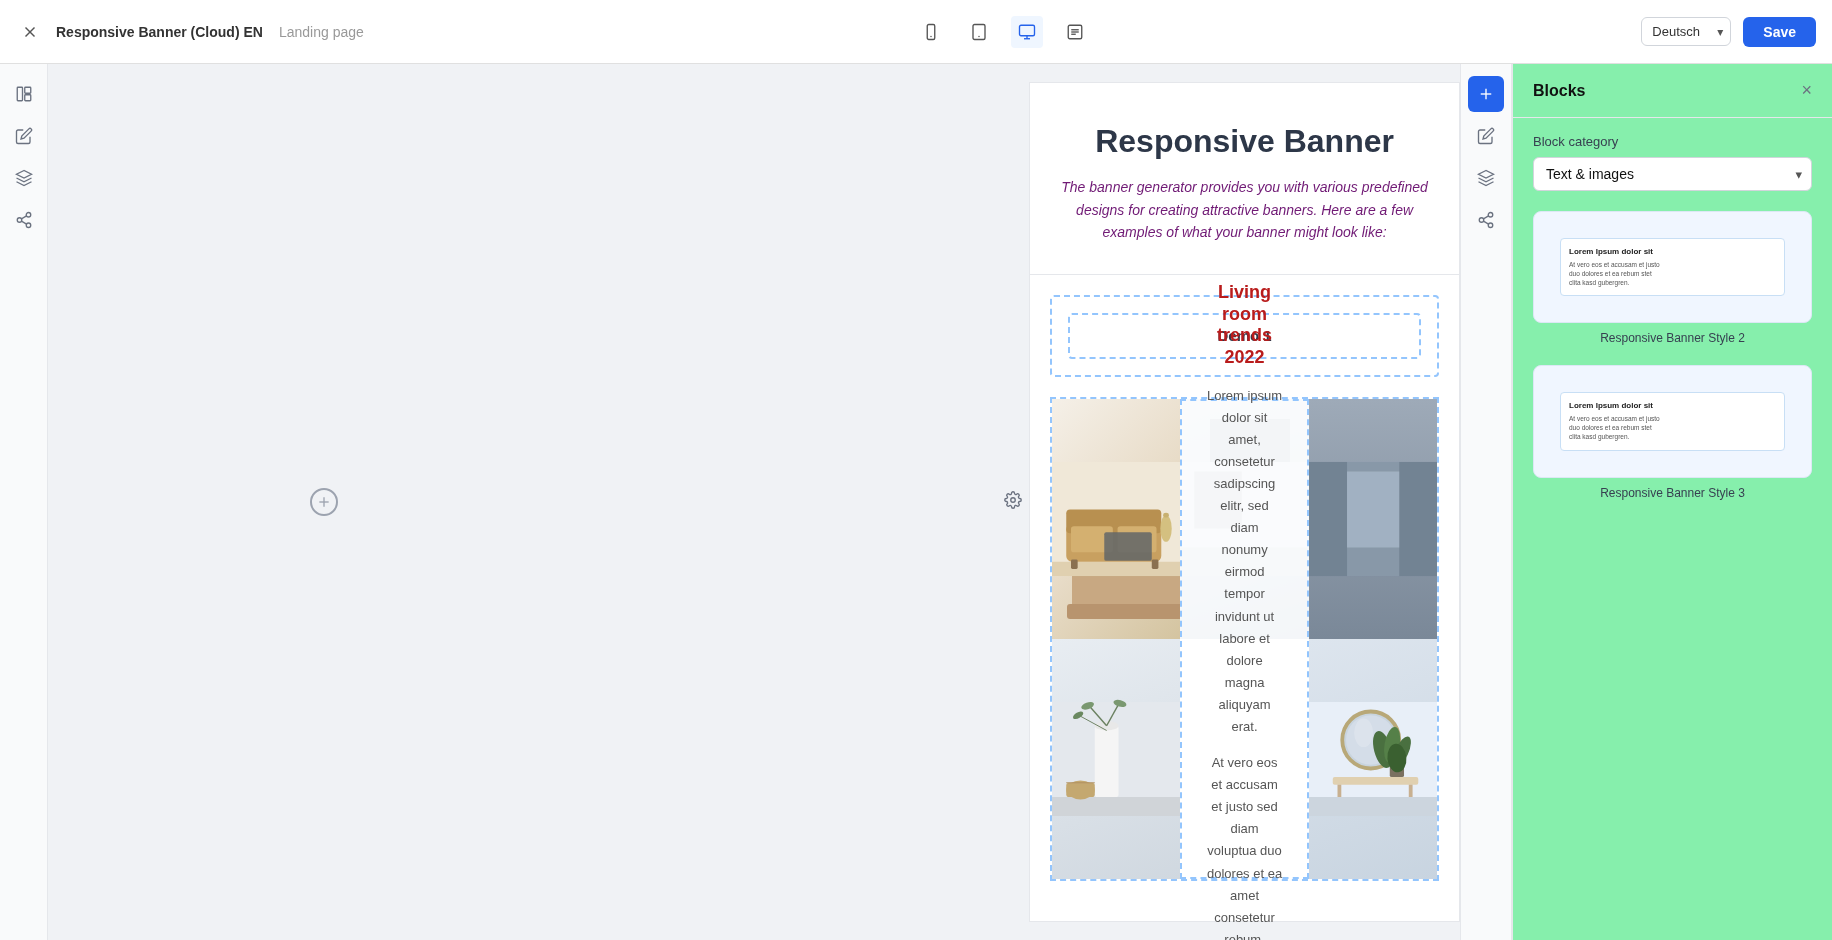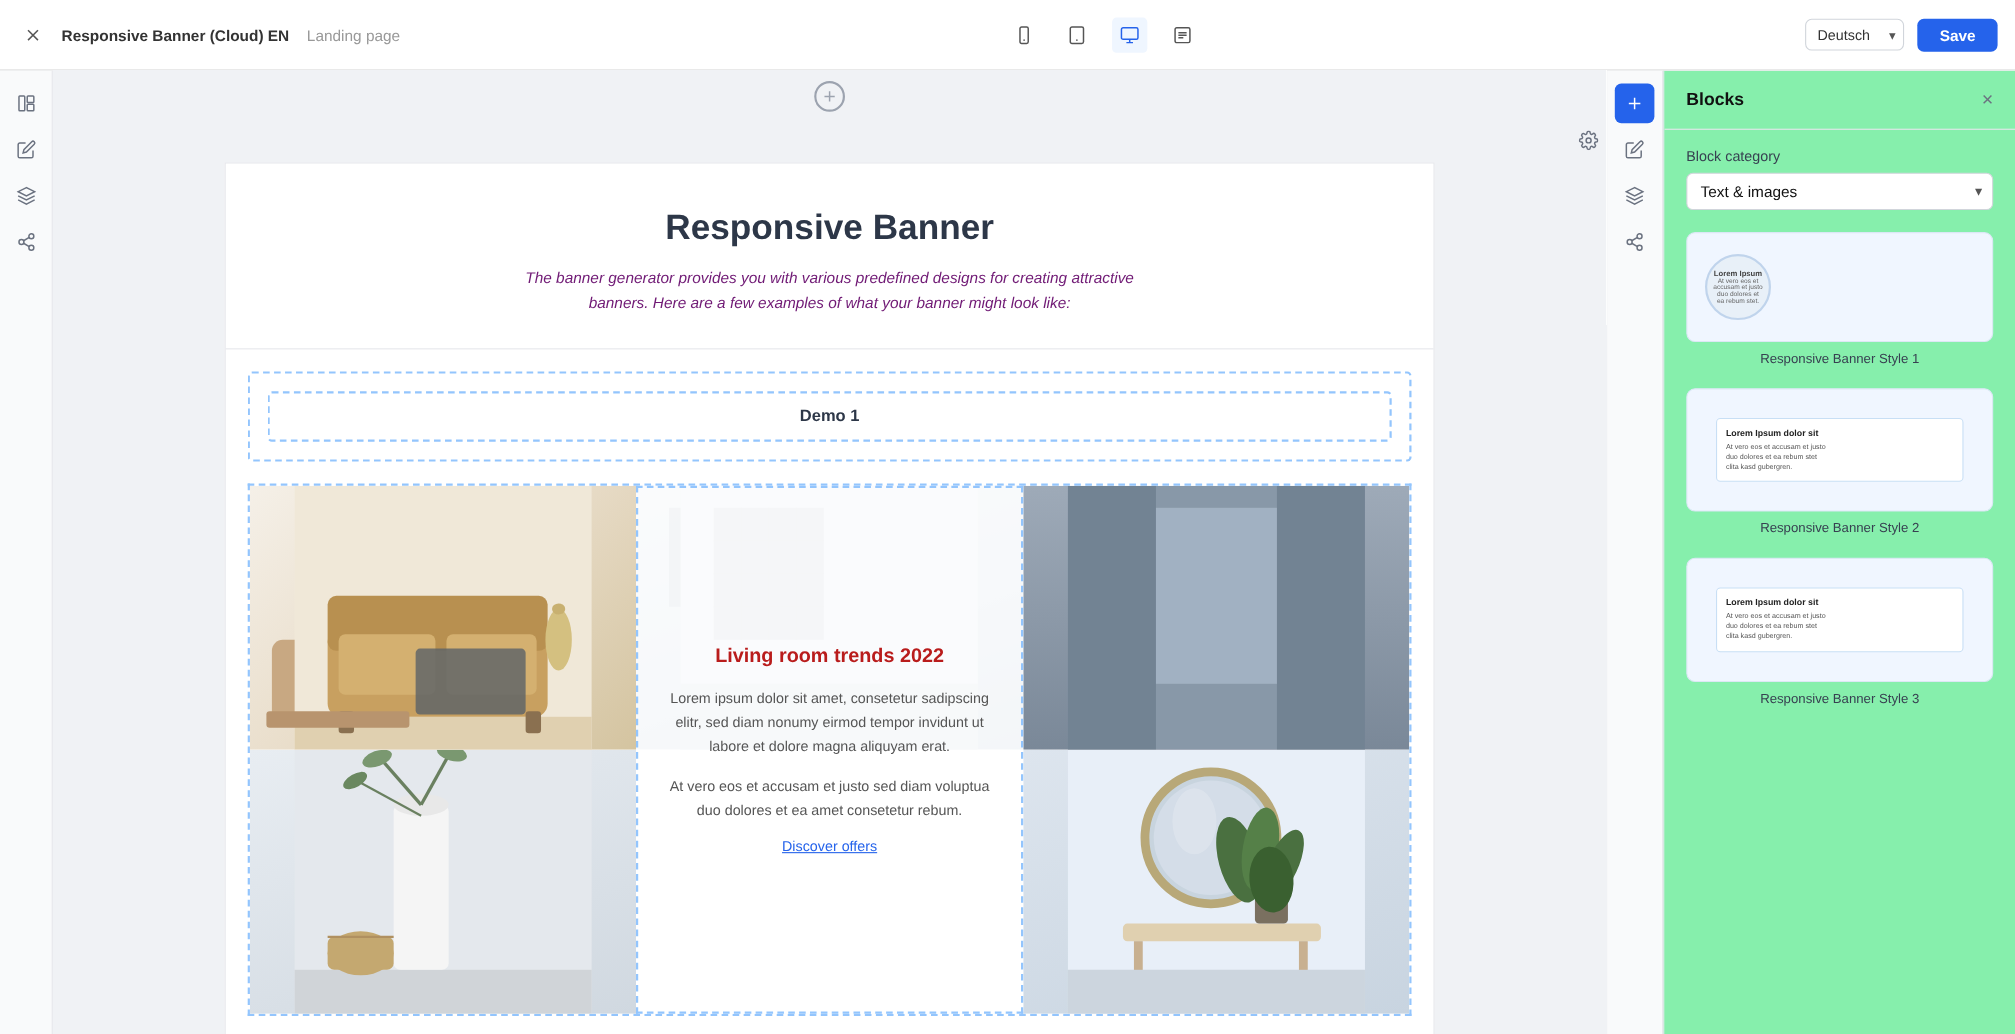--- a/index.html
+++ b/index.html
@@ -62,22 +62,22 @@
       flex: 1;
       overflow: hidden;
     }
 
     
     .canvas-area {
       flex: 1;
       overflow-y: auto;
       background: #f0f2f5;
       display: flex;
-      flex-direction: column;
-      align-items: flex-end;
+      flex-direction: row;
+      align-items: center;
       padding: 0;
       position: relative;
     }
 
     
     .add-section-bar {
       width: 100%;
       display: flex;
       align-items: center;
       justify-content: center;
@@ -689,37 +689,20 @@
       <div class="block-category-label">Block category</div>
       <div class="select-wrapper">
         <select>
           <option>Text &amp; images</option>
           <option>Media</option>
           <option>Layout</option>
           <option>Interactive</option>
         </select>
       </div>
 
-      <div class="block-preview-item">
-        <div class="block-preview-card">
-          <div class="preview-style1">
-            <div style="display:flex;gap:16px;align-items:center;width:100%;">
-              <div style="flex:0 0 auto;">
-                <div class="preview-circle">
-                  <div style="text-align:center;">
-                    <div style="font-size:7px;font-weight:700;color:#444;">Lorem Ipsum</div>
-                    <div style="font-size:6px;color:#666;">At vero eos et<br>accusam et justo<br>duo dolores et<br>ea rebum stet.</div>
-                  </div>
-                </div>
-              </div>
-            </div>
-          </div>
-        </div>
-        <div class="block-preview-label">Responsive Banner Style 1</div>
-      </div>
 
       <div class="block-preview-item">
         <div class="block-preview-card">
           <div style="width:100%;padding:10px;">
             <div class="preview-style2">
               <div class="preview-style2-title">Lorem Ipsum dolor sit</div>
               <div class="preview-style2-body">At vero eos et accusam et justo<br>duo dolores et ea rebum stet<br>clita kasd gubergren.</div>
             </div>
           </div>
         </div>

